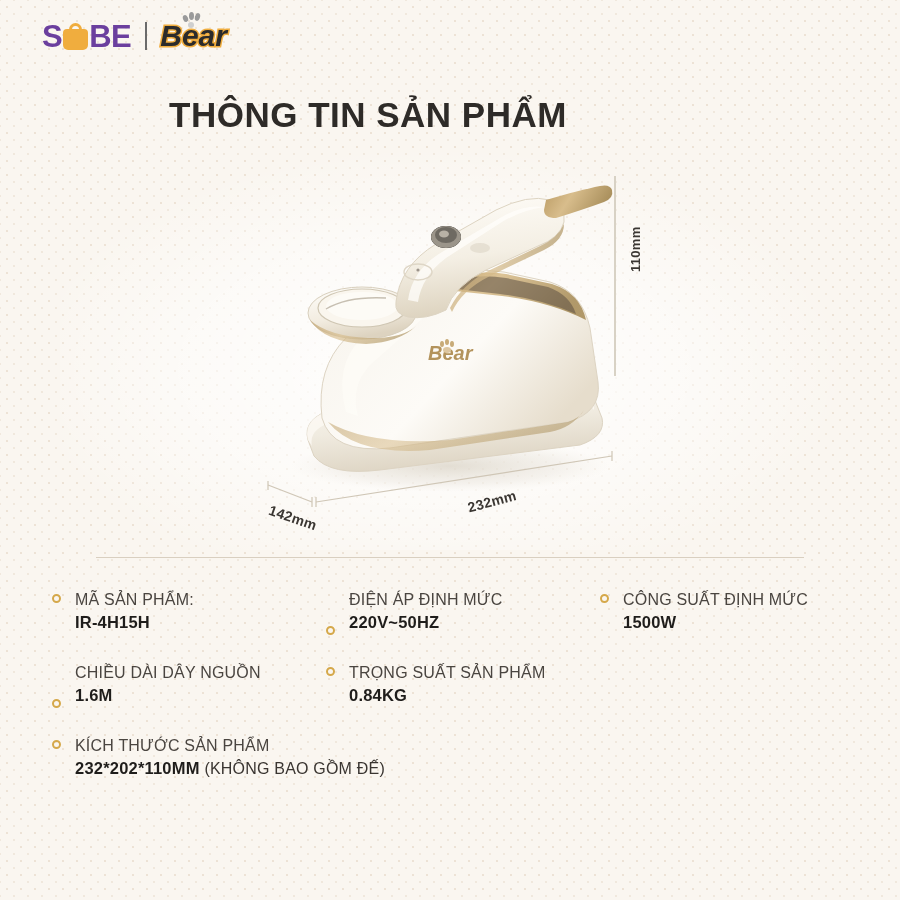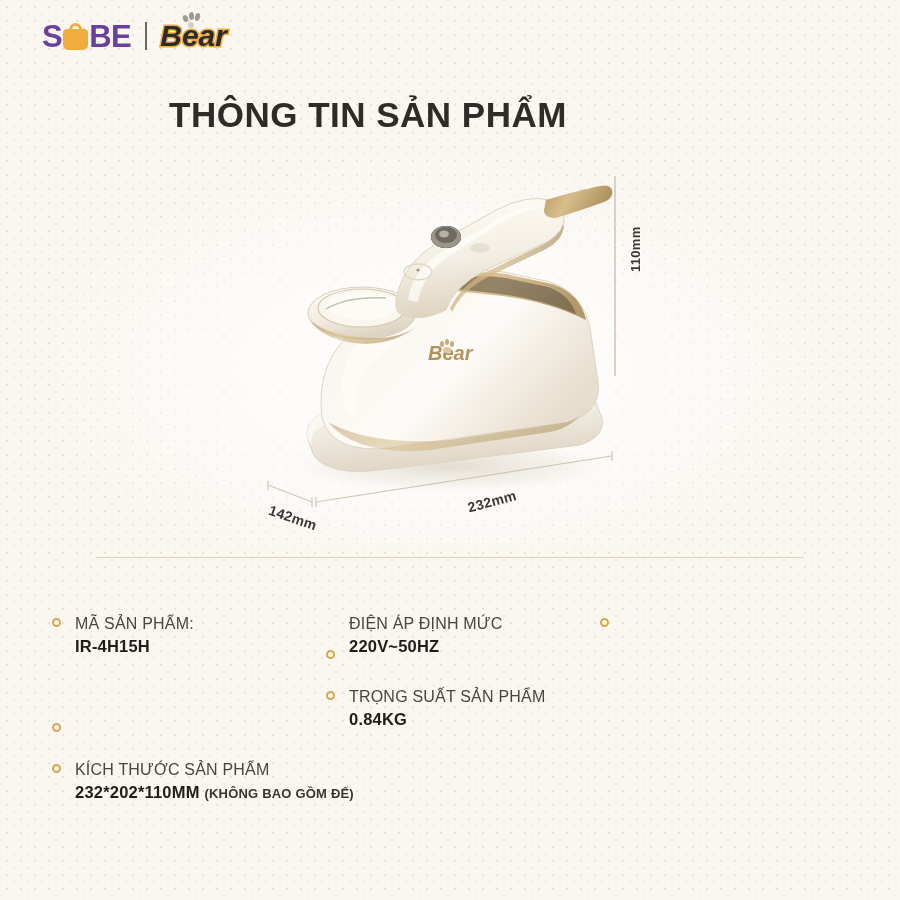--- a/index.html
+++ b/index.html
@@ -182,21 +182,21 @@
     top: 557px;
     width: 708px;
     height: 1px;
     background: #d9cfc0;
   }
 
   
   #specs {
     position: absolute;
     left: 52px;
-    top: 612px;
+    top: 588px;
     width: 810px;
   }
   .spec-row {
     display: flex;
     margin-bottom: 26px;
   }
   .spec-item {
     display: flex;
     align-items: flex-start;
   }
@@ -225,22 +225,22 @@
   }
   .spec-value {
     font-size: 16.5px;
     font-weight: bold;
     color: #1f1d1b;
     letter-spacing: 0.2px;
     margin-top: 21px;
     white-space: nowrap;
   }
   .spec-value .note {
-    font-size: 13px;
-    font-weight: bold;
+    font-size: 16px;
+    font-weight: normal;
     color: #3a3531;
     letter-spacing: 0.2px;
   }
 </style>
 </head>
 <body>
 
 <div id="page">
 
   <div id="sheen"></div>
@@ -387,26 +387,34 @@
       </div>
       <div class="spec-item col2">
         <span class="bullet"></span>
         <span class="spec-text">
           <span class="spec-label">ĐIỆN ÁP ĐỊNH MỨC</span><br>
           <span class="spec-value">220V~50HZ</span>
         </span>
       </div>
       <div class="spec-item col3">
         <span class="bullet"></span>
+        <span class="spec-text">
+          <span class="spec-label">CÔNG SUẤT ĐỊNH MỨC</span><br>
+          <span class="spec-value">1500W</span>
+        </span>
       </div>
     </div>
 
     <div class="spec-row">
       <div class="spec-item col2">
         <span class="bullet"></span>
+        <span class="spec-text">
+          <span class="spec-label">CHIỀU DÀI DÂY NGUỒN</span><br>
+          <span class="spec-value">1.6M</span>
+        </span>
       </div>
       <div class="spec-item col3">
         <span class="bullet"></span>
         <span class="spec-text">
           <span class="spec-label">TRỌNG SUẤT SẢN PHẨM</span><br>
           <span class="spec-value">0.84KG</span>
         </span>
       </div>
     </div>
 

